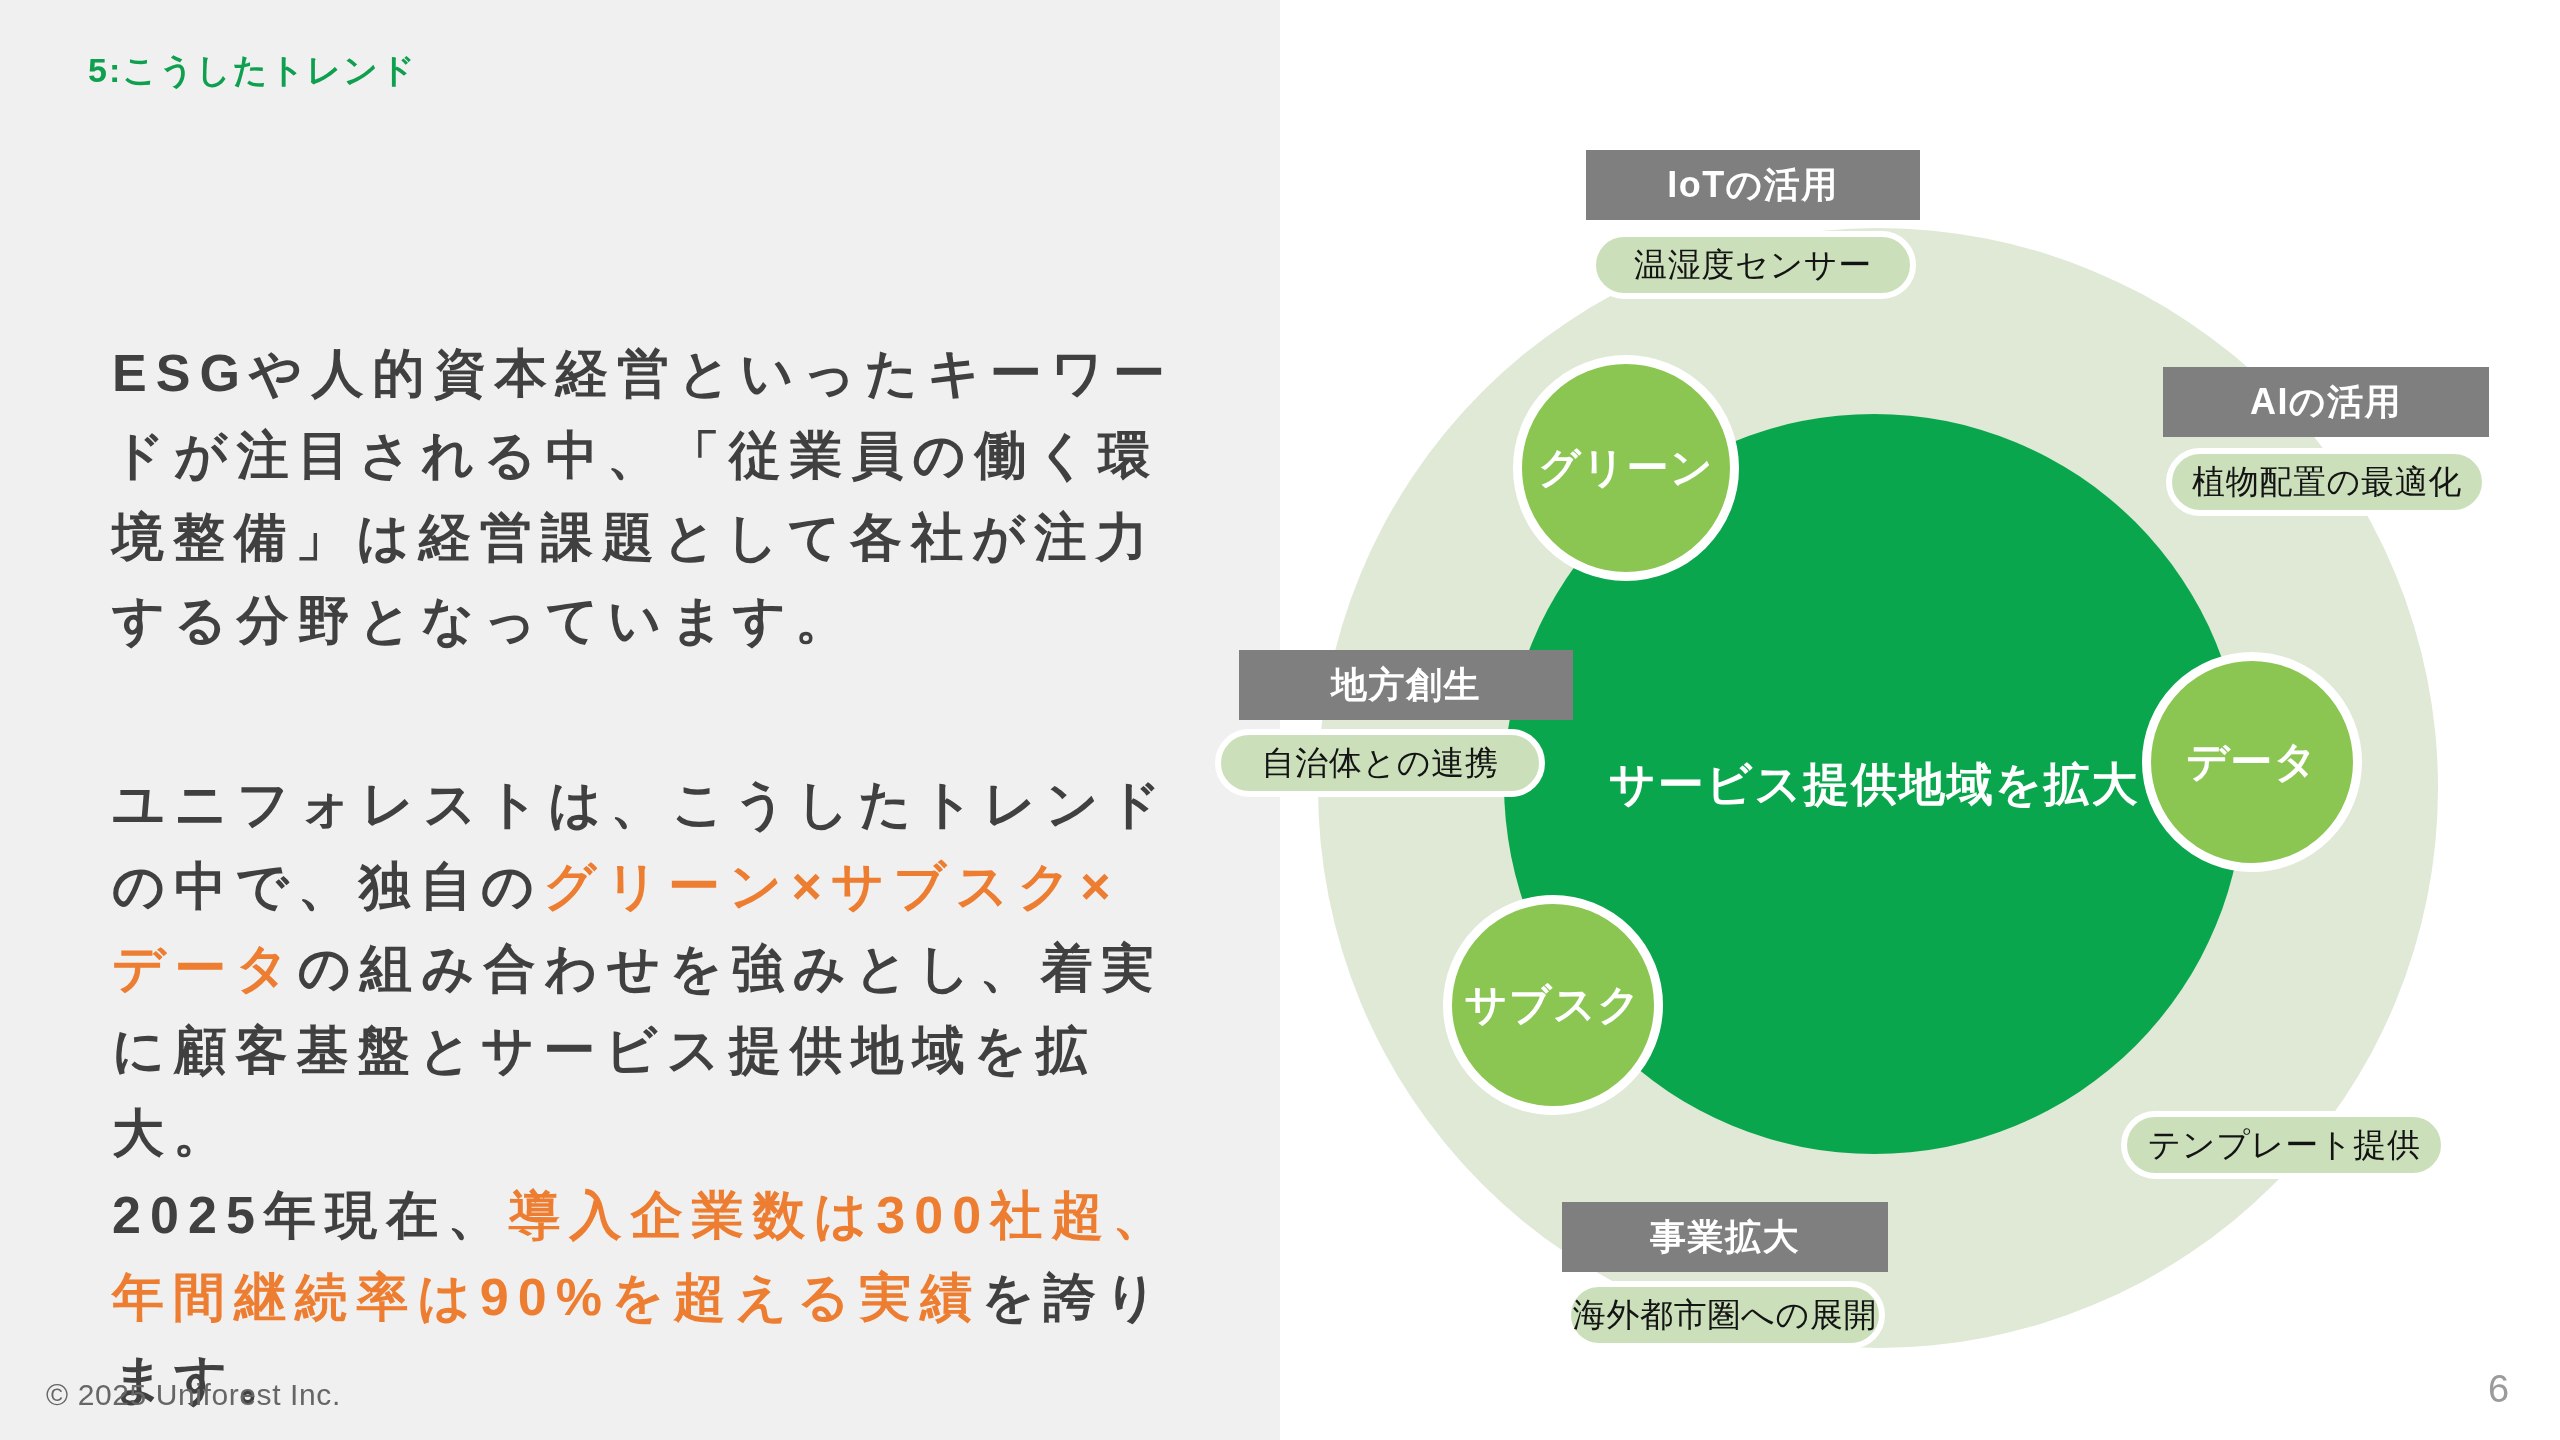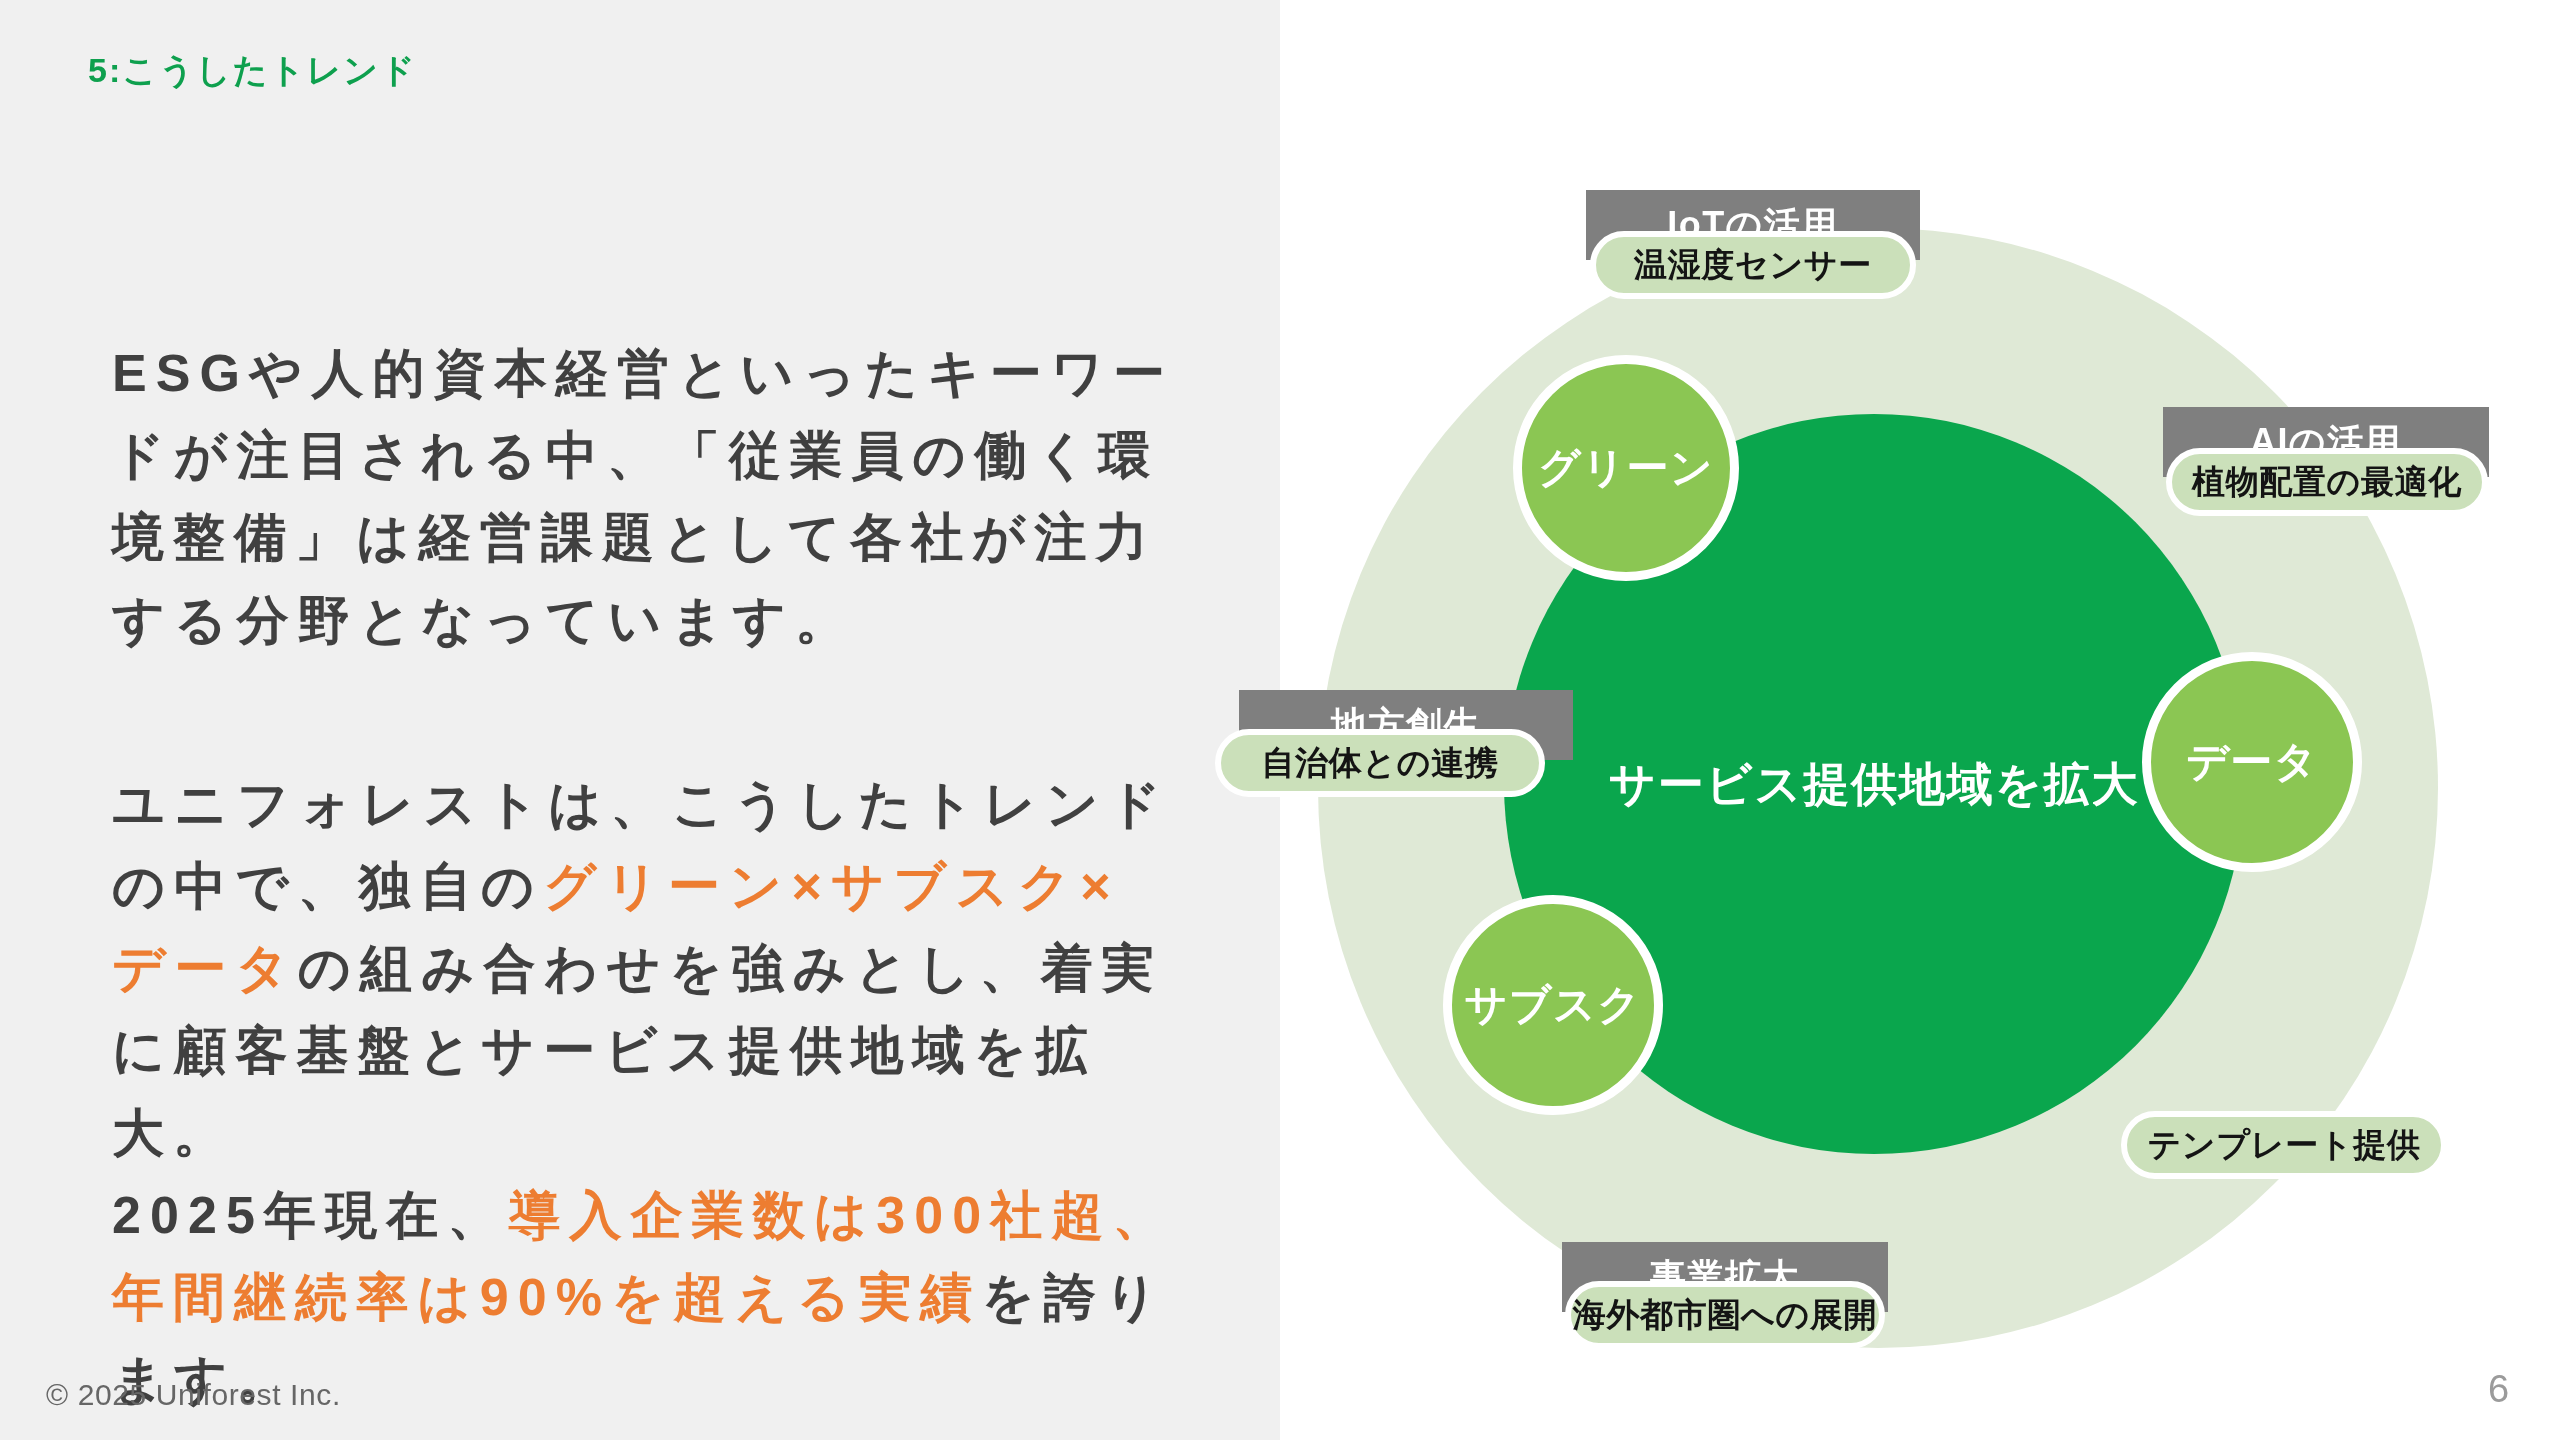--- a/index.html
+++ b/index.html
@@ -56,27 +56,26 @@
   }
   .bubble-green{left:1513px;top:355px;width:226px;height:226px;}
   .bubble-data{left:2142px;top:652px;width:220px;height:220px;}
   .bubble-subsc{left:1443px;top:895px;width:220px;height:220px;}
 
   .callout-label{
     position:absolute;height:70px;background:#7f7f7f;
     display:flex;align-items:center;justify-content:center;
     color:#ffffff;font-size:36px;font-weight:700;letter-spacing:0.04em;
     box-sizing:border-box;
-    margin-top:40px;
   }
   .callout-pill{
     position:absolute;height:68px;background:#cbe0ba;
     border:6px solid #ffffff;border-radius:40px;box-sizing:border-box;
     display:flex;align-items:center;justify-content:center;
-    color:#141414;font-size:33px;font-weight:700;letter-spacing:0.02em;
+    color:#141414;font-size:33px;font-weight:400;letter-spacing:0.02em;
   }
   .label-iot{left:1586px;top:150px;width:334px;}
   .pill-iot{left:1590px;top:231px;width:326px;}
   .label-ai{left:2163px;top:367px;width:326px;}
   .pill-ai{left:2166px;top:448px;width:322px;}
   .label-chihou{left:1239px;top:650px;width:334px;}
   .pill-chihou{left:1215px;top:729px;width:330px;}
   .label-gyoushu{left:2118px;top:1030px;width:332px;}
   .pill-gyoushu{left:2121px;top:1111px;width:326px;}
   .label-jigyou{left:1562px;top:1202px;width:326px;}

